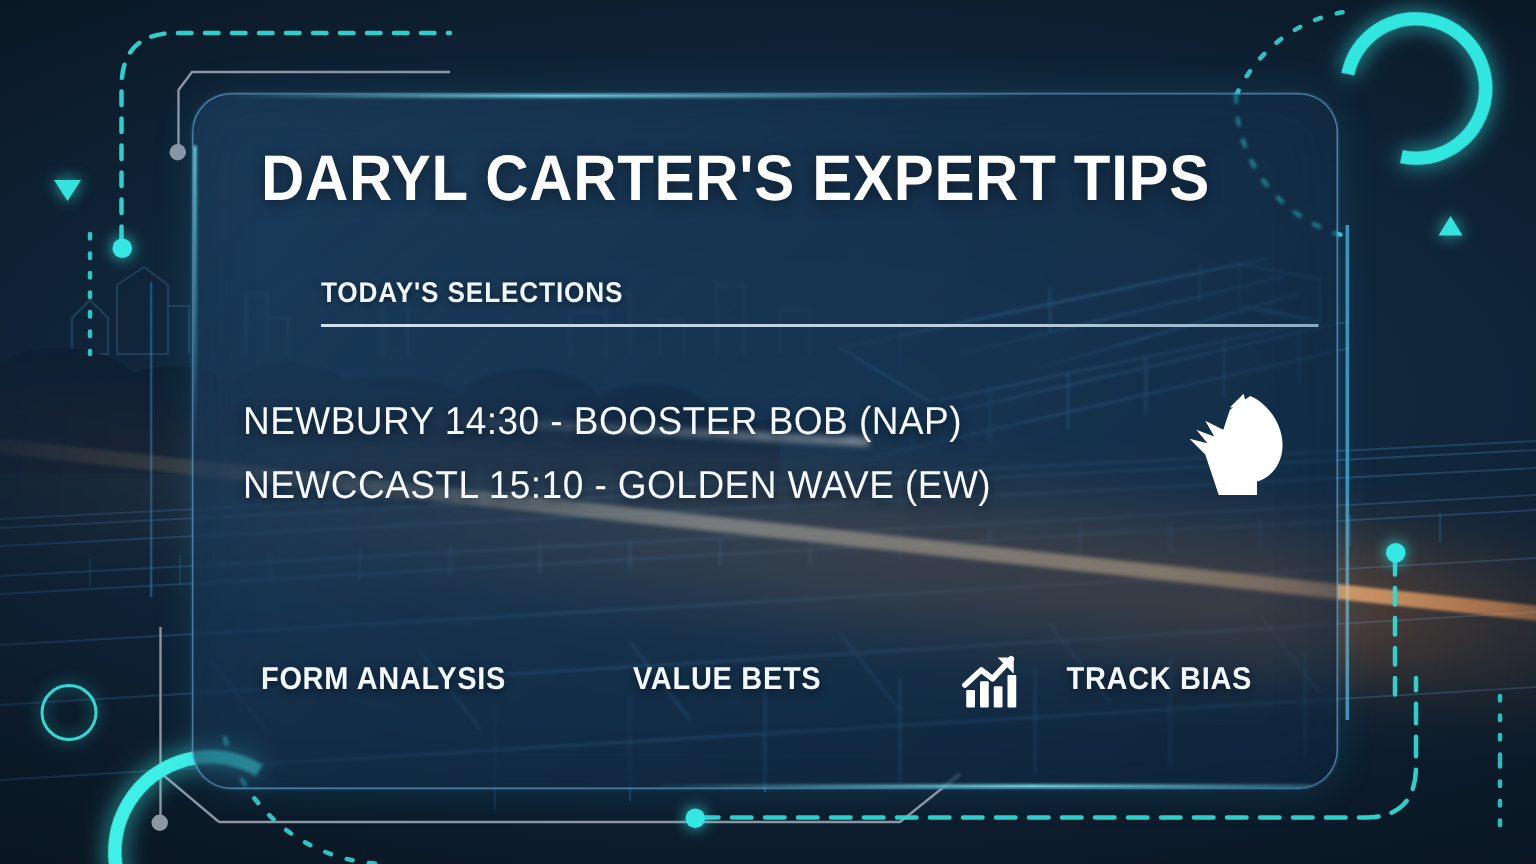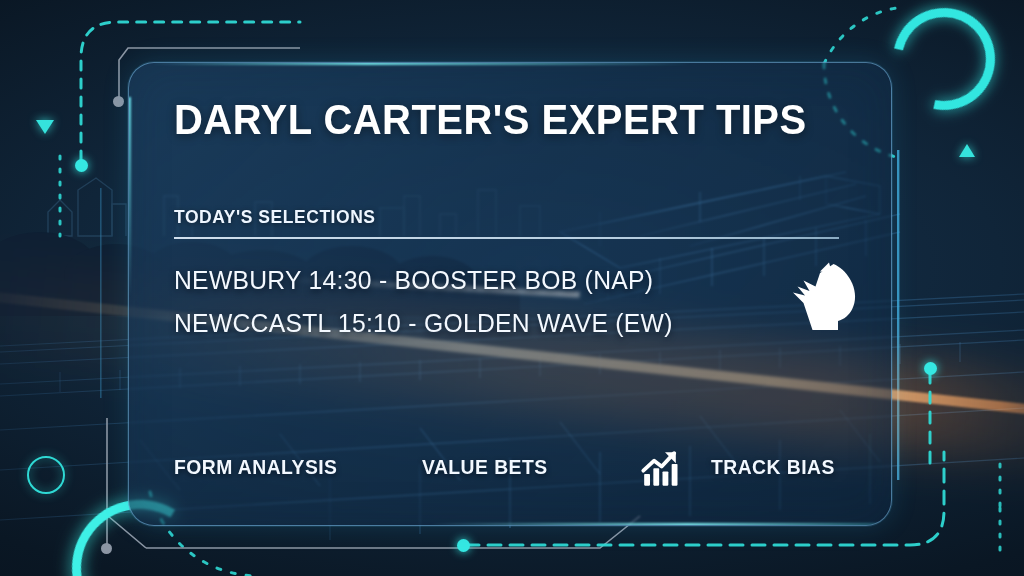--- a/index.html
+++ b/index.html
@@ -135,31 +135,31 @@
     font-family:"Liberation Sans Narrow","Liberation Sans",sans-serif;
     transform:scaleX(.92);transform-origin:left center;
     text-shadow:0 1px 5px rgba(0,0,0,.5);
     white-space:nowrap;
   }
   .rule{
     width:665px;height:2px;margin-top:9px;
     background:linear-gradient(90deg, rgba(225,238,250,.92) 0%, rgba(210,232,248,.85) 70%, rgba(190,225,245,.70) 100%);
   }
 
-  .sel-list{position:absolute;left:45px;top:202px;}
+  .sel-list{position:absolute;left:33px;top:202px;}
   .sel{
     color:#f4f9ff;font-size:26px;font-weight:400;letter-spacing:.3px;
     font-family:"Liberation Sans Narrow","Liberation Sans",sans-serif;
     transform:scaleX(.95);transform-origin:left center;
     text-shadow:0 2px 7px rgba(4,14,26,.75);
     white-space:nowrap;margin-bottom:12px;
   }
 
   .insights{
-    position:absolute;left:45px;top:392px;width:672px;height:34px;
+    position:absolute;left:45px;top:378px;width:672px;height:34px;
   }
   .ins{
     position:absolute;top:0;
     color:#f2f8ff;font-size:21px;font-weight:700;letter-spacing:.5px;
     font-family:"Liberation Sans Narrow","Liberation Sans",sans-serif;
     transform:scaleX(.92);transform-origin:left center;
     text-shadow:0 2px 6px rgba(4,14,26,.7);
     white-space:nowrap;
   }
   .ins-0{left:0px;}
@@ -305,21 +305,21 @@
 
   <div class="card">
     <div class="card-edge-top"></div>
     <div class="card-edge-left"></div>
     <div class="card-edge-bottom"></div>
 
     <div class="card-inner">
 
       <div class="title">DARYL CARTER'S EXPERT TIPS</div>
 
-      <div class="section" style="top:143px;">
+      <div class="section" style="top:122px;margin-left:40px;">
         <div class="section-label">TODAY'S SELECTIONS</div>
         <div class="rule"></div>
       </div>
 
       <div class="sel-list">
         <div class="sel">NEWBURY 14:30 - BOOSTER BOB (NAP)</div>
         <div class="sel">NEWCCASTL  15:10 - GOLDEN WAVE (EW)</div>
       </div>
 
 

